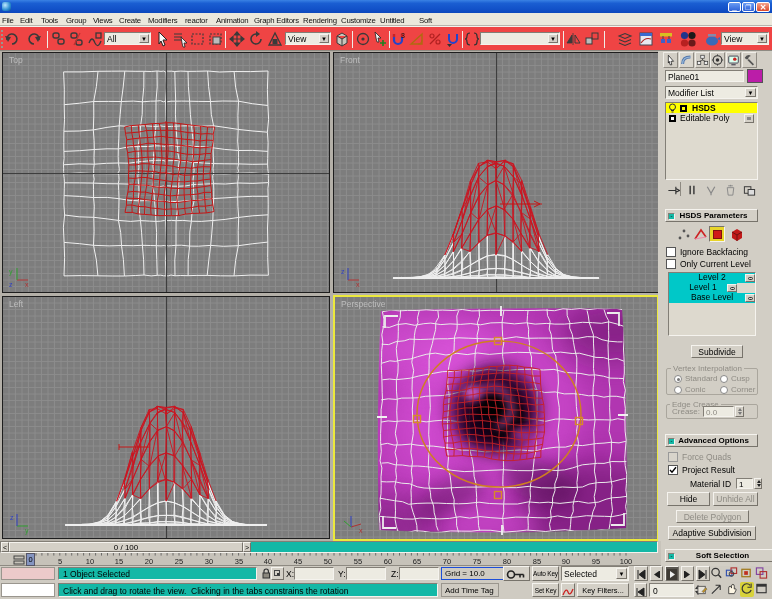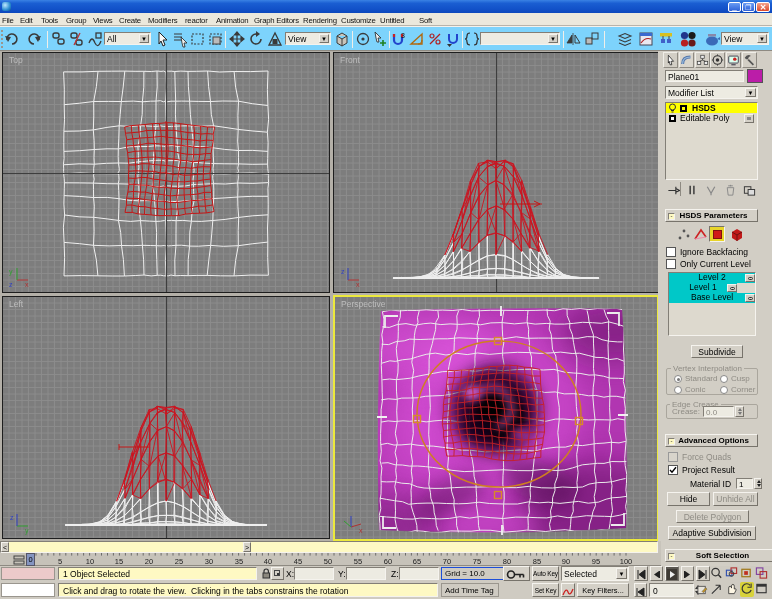--- a/index.html
+++ b/index.html
@@ -1,18 +1,18 @@
 <!DOCTYPE html>
 <html><head><meta charset="utf-8"><style>
 *{margin:0;padding:0;box-sizing:border-box}
 body{width:772px;height:599px;position:relative;overflow:hidden;background:#cdc9c0;
  font-family:"Liberation Sans",sans-serif;-webkit-font-smoothing:antialiased}
 .a{position:absolute}
 .ras{background:#d4d0c7;border:1px solid;border-color:#f5f3ee #77736b #77736b #f5f3ee}
-.sun{background:#fef9c3;border:1px solid;border-color:#827e76 #f5f3ee #f5f3ee #827e76}
+.sun{background:#14b8a6;border:1px solid;border-color:#827e76 #f5f3ee #f5f3ee #827e76}
 .sunw{background:#edebe2;border:1px solid;border-color:#827e76 #f5f3ee #f5f3ee #827e76}
 .t8{font-size:8.5px;color:#000}
 .roll{background:#d4d0c7;border:1px solid;border-color:#f5f3ee #77736b #77736b #f5f3ee;
  text-align:center;font-size:9px;font-weight:bold;color:#000}
 .gtxt{color:#8e8b84}
 .cb{width:10px;height:10px;background:#fff;border:1px solid #555;display:inline-block}
 svg text{font-family:"Liberation Sans",sans-serif}
 </style></head><body>
 <div class="a" style="left:0;top:0;width:772px;height:13px;background:linear-gradient(180deg,#3a82e4 0%,#1a5ed2 25%,#1251c8 70%,#0c48bc 100%)">
 <div class="a" style="left:2px;top:2px;width:9px;height:9px;background:radial-gradient(circle at 35% 35%,#bfe8ff,#2a8cd0 60%,#0a4a90);border-radius:2px"></div>
@@ -29,21 +29,21 @@
     <span class="a" style="left:119px;top:2.5px;font-size:7.8px;letter-spacing:-0.25px;color:#111">Create</span>
     <span class="a" style="left:148px;top:2.5px;font-size:7.8px;letter-spacing:-0.25px;color:#111">Modifiers</span>
     <span class="a" style="left:185px;top:2.5px;font-size:7.8px;letter-spacing:-0.25px;color:#111">reactor</span>
     <span class="a" style="left:216px;top:2.5px;font-size:7.8px;letter-spacing:-0.25px;color:#111">Animation</span>
     <span class="a" style="left:254px;top:2.5px;font-size:7.8px;letter-spacing:-0.25px;color:#111">Graph Editors</span>
     <span class="a" style="left:303px;top:2.5px;font-size:7.8px;letter-spacing:-0.25px;color:#111">Rendering</span>
     <span class="a" style="left:341px;top:2.5px;font-size:7.8px;letter-spacing:-0.25px;color:#111">Customize</span>
     <span class="a" style="left:380px;top:2.5px;font-size:7.8px;letter-spacing:-0.25px;color:#111">Untitled</span>
     <span class="a" style="left:419px;top:2.5px;font-size:7.8px;letter-spacing:-0.25px;color:#111">Soft</span>
   </div>
-<div class="a" style="left:0;top:26px;width:772px;height:25px;background:#7dd3fc;border-top:1px solid #f4f2ec;border-bottom:1px solid #8e8a82">
+<div class="a" style="left:0;top:26px;width:772px;height:25px;background:#ef4444;border-top:1px solid #f4f2ec;border-bottom:1px solid #8e8a82">
     <div class="a" style="left:1px;top:3px;width:3px;height:18px;border-left:2px dotted #9a968e"></div>
     <svg class="a" style="left:4px;top:4px" width="16" height="17" viewBox="0 0 16 17">
       <path d="M3,9 A5,5 0 1 1 8,13" fill="none" stroke="#3a3a3a" stroke-width="1.6"></path>
       <path d="M1,5 L4,11 L7,6 Z" fill="#3a3a3a"></path>
     </svg>
     <svg class="a" style="left:26px;top:4px" width="16" height="17" viewBox="0 0 16 17">
       <path d="M13,9 A5,5 0 1 0 8,13" fill="none" stroke="#3a3a3a" stroke-width="1.6"></path>
       <path d="M15,5 L12,11 L9,6 Z" fill="#3a3a3a"></path>
     </svg>
     <div class="a" style="left:47px;top:4px;width:1px;height:17px;background:#9a968e;border-right:1px solid #f0eee8"></div>
@@ -448,20 +448,21 @@
     <div style="position:absolute;left:1.5px;bottom:1px;border-left:2.5px solid transparent;border-right:2.5px solid transparent;border-top:3px solid #222"></div>
   </div>
 <div class="a ras" style="left:667px;top:492px;width:43px;height:14px;text-align:center;font-size:8.5px;line-height:13px">Hide</div>
 <div class="a ras gtxt" style="left:713px;top:492px;width:45px;height:14px;text-align:center;font-size:8.5px;line-height:13px">Unhide All</div>
 <div class="a ras gtxt" style="left:676px;top:510px;width:73px;height:13px;text-align:center;font-size:8.5px;line-height:12px">Delete Polygon</div>
 <div class="a ras" style="left:668px;top:526px;width:88px;height:14px;text-align:center;font-size:8.5px;line-height:13px">Adaptive Subdivision</div>
 <div class="a roll" style="left:665px;top:549px;width:111px;height:13px;line-height:12px;font-size:8px;text-indent:4px">Soft Selection<div class="a sun" style="left:2px;top:3px;width:7px;height:7px;font-size:6px;line-height:5px;font-weight:normal;text-indent:0">-</div></div>
 <div class="a" style="left:0;top:541px;width:661px;height:12px;background:#c8c4bb">
     <div class="a sun" style="left:0;top:0;width:658px;height:12px"></div>
     <div class="a ras" style="left:1px;top:1px;width:8px;height:10px;font-size:7px;line-height:9px;text-align:center">&lt;</div>
+    <div class="a ras" style="left:9px;top:1px;width:234px;height:10px;text-align:center;font-size:8px;line-height:9px">0 / 100</div>
     <div class="a ras" style="left:243px;top:1px;width:8px;height:10px;font-size:7px;line-height:9px;text-align:center">&gt;</div>
   </div>
 <div class="a" style="left:0;top:553px;width:661px;height:13px;background:#c6c2b9;border-bottom:1px solid #8e8a82">
     <svg class="a" style="left:0;top:0" width="661" height="13">
       <path d="M30.0,0 V2.6 M36.0,0 V2.6 M41.9,0 V2.6 M47.9,0 V2.6 M53.8,0 V2.6 M59.8,0 V2.6 M65.8,0 V2.6 M71.7,0 V2.6 M77.7,0 V2.6 M83.6,0 V2.6 M89.6,0 V2.6 M95.6,0 V2.6 M101.5,0 V2.6 M107.5,0 V2.6 M113.4,0 V2.6 M119.4,0 V2.6 M125.4,0 V2.6 M131.3,0 V2.6 M137.3,0 V2.6 M143.2,0 V2.6 M149.2,0 V2.6 M155.2,0 V2.6 M161.1,0 V2.6 M167.1,0 V2.6 M173.0,0 V2.6 M179.0,0 V2.6 M185.0,0 V2.6 M190.9,0 V2.6 M196.9,0 V2.6 M202.8,0 V2.6 M208.8,0 V2.6 M214.8,0 V2.6 M220.7,0 V2.6 M226.7,0 V2.6 M232.6,0 V2.6 M238.6,0 V2.6 M244.6,0 V2.6 M250.5,0 V2.6 M256.5,0 V2.6 M262.4,0 V2.6 M268.4,0 V2.6 M274.4,0 V2.6 M280.3,0 V2.6 M286.3,0 V2.6 M292.2,0 V2.6 M298.2,0 V2.6 M304.2,0 V2.6 M310.1,0 V2.6 M316.1,0 V2.6 M322.0,0 V2.6 M328.0,0 V2.6 M334.0,0 V2.6 M339.9,0 V2.6 M345.9,0 V2.6 M351.8,0 V2.6 M357.8,0 V2.6 M363.8,0 V2.6 M369.7,0 V2.6 M375.7,0 V2.6 M381.6,0 V2.6 M387.6,0 V2.6 M393.6,0 V2.6 M399.5,0 V2.6 M405.5,0 V2.6 M411.4,0 V2.6 M417.4,0 V2.6 M423.4,0 V2.6 M429.3,0 V2.6 M435.3,0 V2.6 M441.2,0 V2.6 M447.2,0 V2.6 M453.2,0 V2.6 M459.1,0 V2.6 M465.1,0 V2.6 M471.0,0 V2.6 M477.0,0 V2.6 M483.0,0 V2.6 M488.9,0 V2.6 M494.9,0 V2.6 M500.8,0 V2.6 M506.8,0 V2.6 M512.8,0 V2.6 M518.7,0 V2.6 M524.7,0 V2.6 M530.6,0 V2.6 M536.6,0 V2.6 M542.6,0 V2.6 M548.5,0 V2.6 M554.5,0 V2.6 M560.4,0 V2.6 M566.4,0 V2.6 M572.4,0 V2.6 M578.3,0 V2.6 M584.3,0 V2.6 M590.2,0 V2.6 M596.2,0 V2.6 M602.2,0 V2.6 M608.1,0 V2.6 M614.1,0 V2.6 M620.0,0 V2.6 M626.0,0 V2.6 " stroke="#555" stroke-width="0.8" fill="none"></path>
       <text x="30" y="11" font-size="7.5" fill="#222" text-anchor="middle">0</text>
       <text x="60" y="11" font-size="7.5" fill="#222" text-anchor="middle">5</text>
       <text x="90" y="11" font-size="7.5" fill="#222" text-anchor="middle">10</text>
       <text x="119" y="11" font-size="7.5" fill="#222" text-anchor="middle">15</text>
       <text x="149" y="11" font-size="7.5" fill="#222" text-anchor="middle">20</text>

